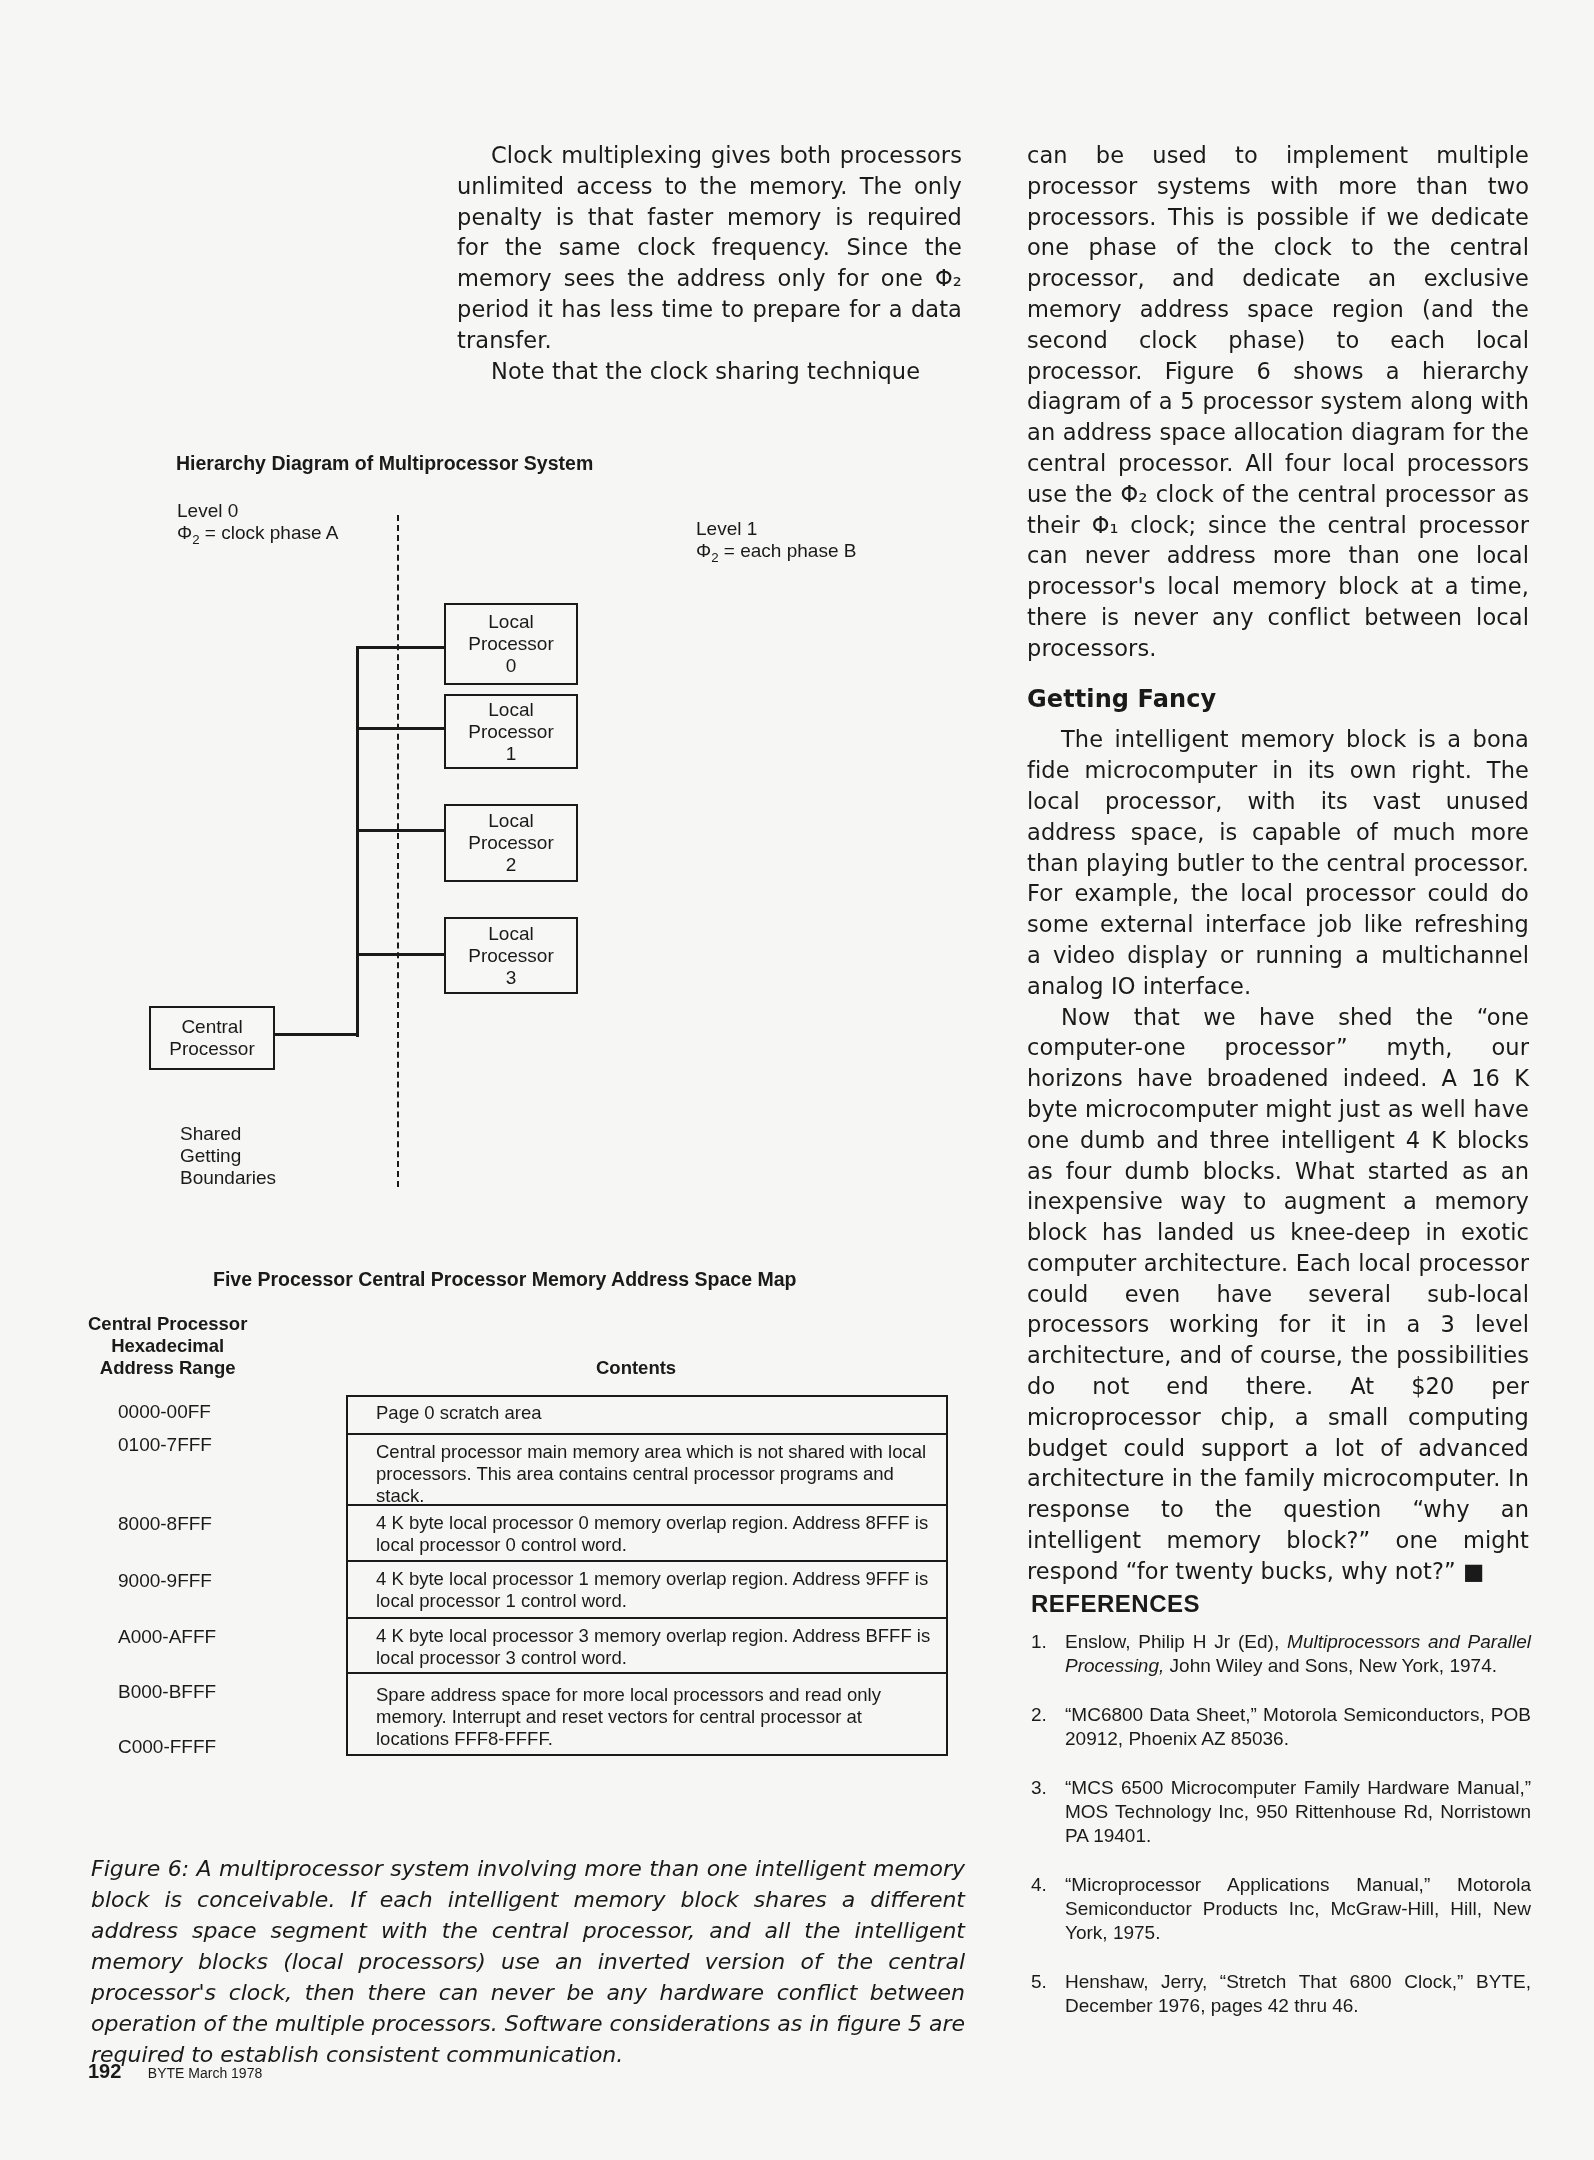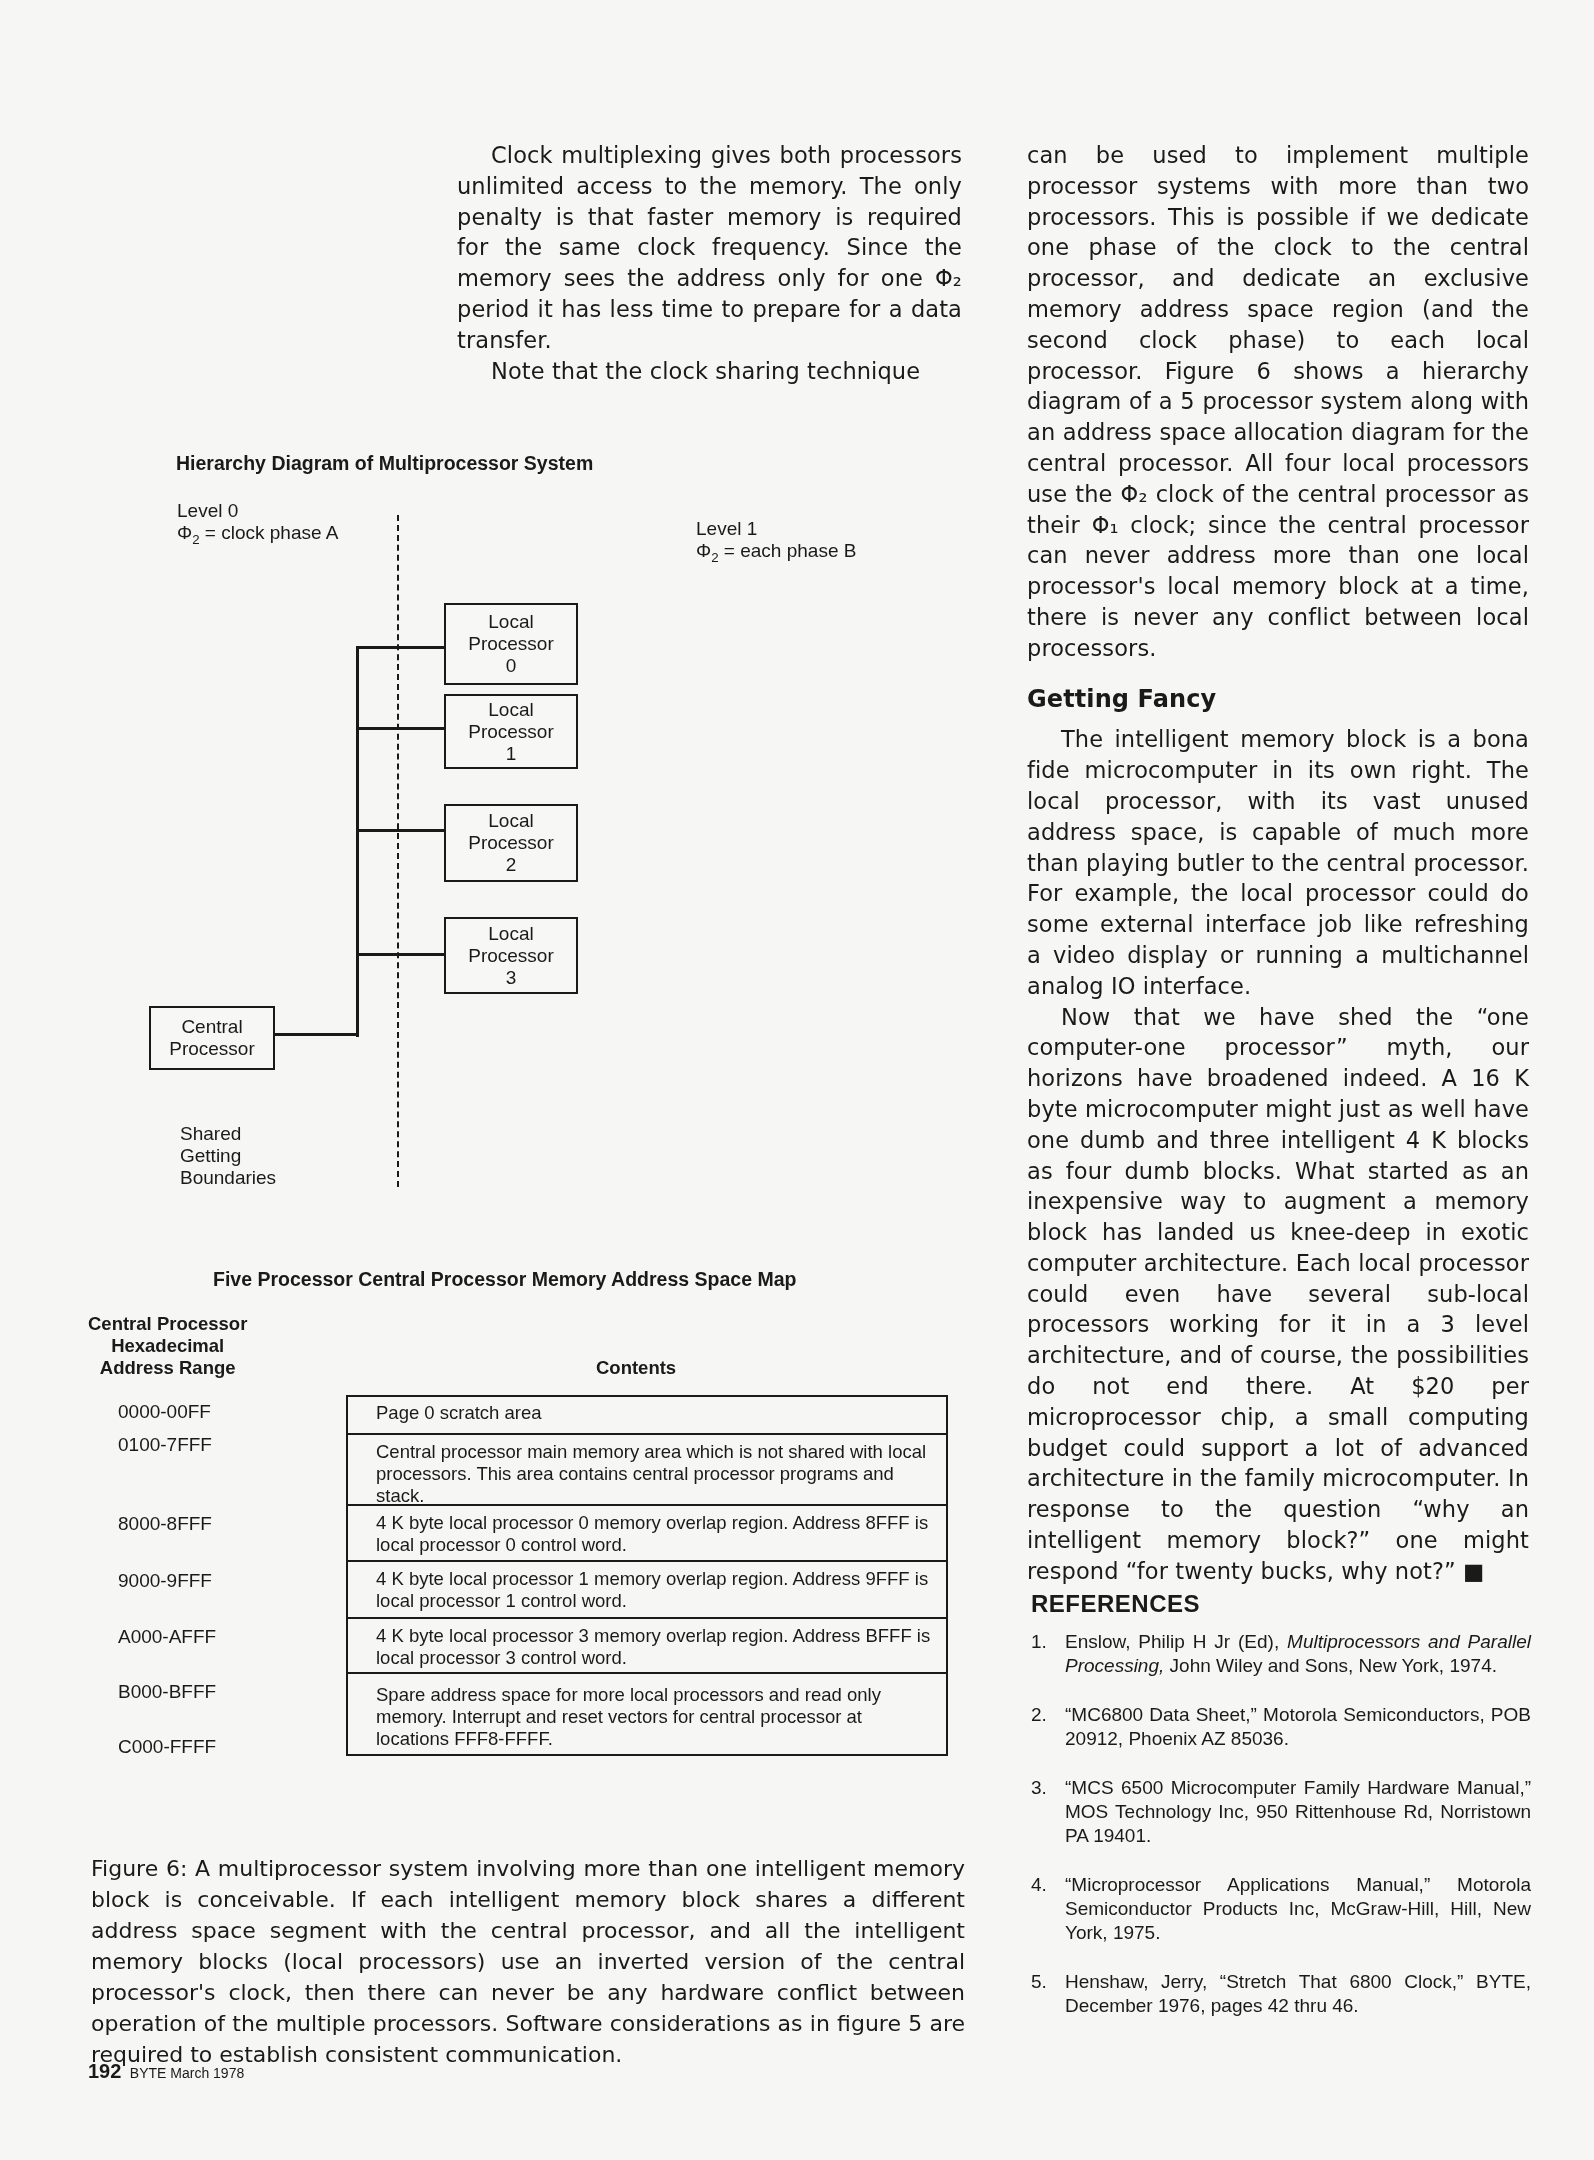--- a/index.html
+++ b/index.html
@@ -13,21 +13,21 @@
   .diag { font-family:"Liberation Sans", sans-serif; font-size:19px; line-height:22px; }
   .diag-title { font-family:"Liberation Sans", sans-serif; font-weight:bold; font-size:19.5px; }
   .box { position:absolute; border:2.5px solid #1a1a1a; box-sizing:border-box; text-align:center; font-family:"Liberation Sans", sans-serif; font-size:19px; line-height:22px; display:flex; flex-direction:column; justify-content:center; background:#f7f7f6; }
   .hline { position:absolute; height:2.5px; background:#1a1a1a; }
   .vline { position:absolute; width:2.5px; background:#1a1a1a; }
   .dashed { position:absolute; width:0; border-left:2px dashed #1a1a1a; }
   .table { position:absolute; left:346px; top:1395px; width:602px; border:2.5px solid #1a1a1a; box-sizing:border-box; }
   .trow { border-top:2.5px solid #1a1a1a; box-sizing:border-box; padding:6px 14px 6px 28px; font-family:"Liberation Sans", sans-serif; font-size:18.5px; line-height:22px; }
   .trow:first-child { border-top:none; }
   .addr { position:absolute; left:118px; font-family:"Liberation Sans", sans-serif; font-size:19px; }
-  .caption { font-family:"DejaVu Sans", sans-serif; font-size:22px; line-height:31px; text-align:justify; }
+  .caption { font-family:"DejaVu Sans", sans-serif; font-style:italic; font-size:22px; line-height:31px; text-align:justify; }
   .refs { font-family:"Liberation Sans", sans-serif; font-size:19px; line-height:24px; }
   .ref { position:relative; padding-left:34px; text-align:justify; margin-bottom:25px; }
   .ref .num { position:absolute; left:0; top:0; }
 </style>
 </head>
 <body>
 
 <div class="abs body-text" style="left:457px; top:140px; width:505px;">
   <p>Clock multiplexing gives both processors unlimited access to the memory. The only penalty is that faster memory is required for the same clock frequency. Since the memory sees the address only for one Φ₂ period it has less time to prepare for a data transfer.</p>
   <p>Note that the clock sharing technique</p>
@@ -136,15 +136,15 @@
   </div>
   <div class="ref">
     <span class="num">4.</span><span>“Microprocessor Applications Manual,” Motorola Semiconductor Products Inc, McGraw-Hill, Hill, New York, 1975.</span>
   </div>
   <div class="ref">
     <span class="num">5.</span><span>Henshaw, Jerry, “Stretch That 6800 Clock,” BYTE, December 1976, pages 42 thru 46.</span>
   </div>
 </div>
 
 <div class="abs" style="left:88px; top:2060px; font-family:'Liberation Sans', sans-serif;">
-  <span style="font-weight:bold; font-size:20px; margin-right:4px;">192</span>
+  <span style="font-weight:bold; font-size:20px; margin-right:22px;">192</span>
   <span style="font-size:14px;">BYTE March 1978</span>
 </div>
 
 </body></html>

